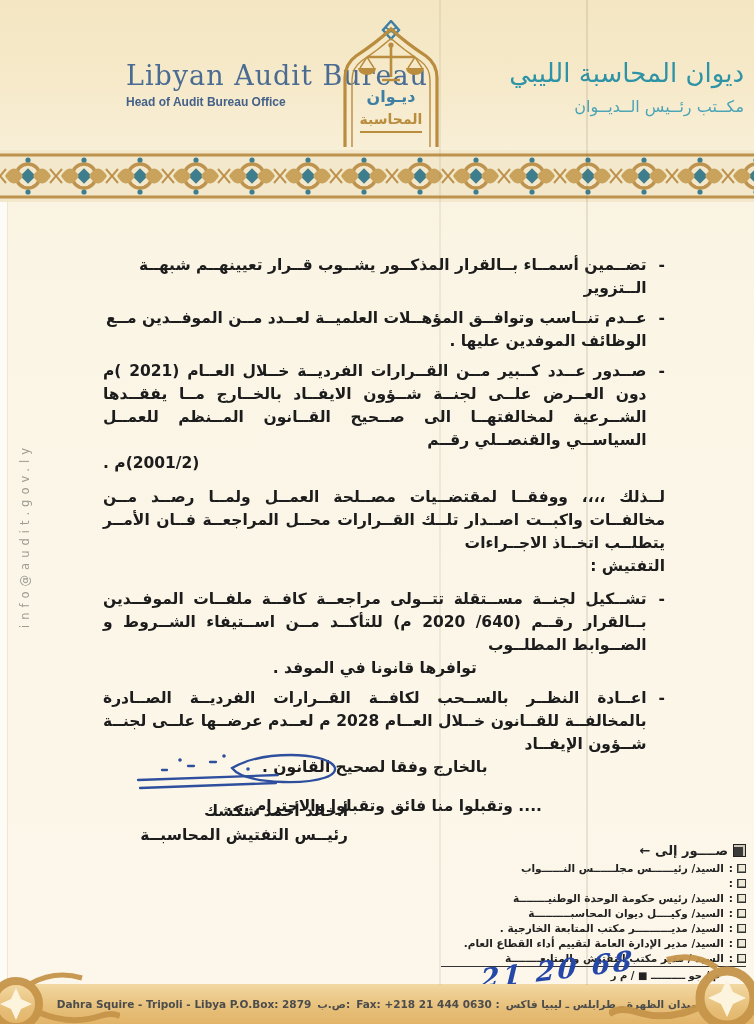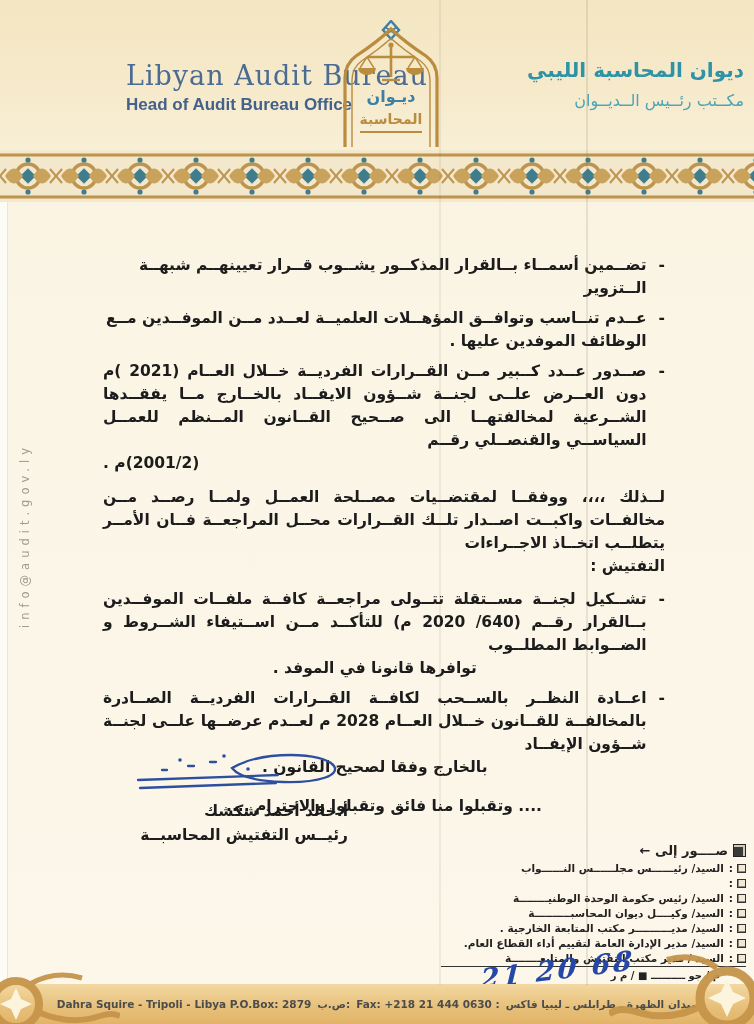--- a/index.html
+++ b/index.html
@@ -11,23 +11,23 @@
   .left-strip{position:absolute;left:0;top:0;width:7px;height:100%;background:#fcfbf6;border-right:1px solid #eee6d2;}
   .fold{position:absolute;top:0;height:985px;width:2px;background:rgba(120,105,75,0.10);}
   .fold-1{left:439px;}
   .fold-2{left:586px;background:rgba(120,105,75,0.15);}
 
   
   .header{position:absolute;top:0;left:0;right:0;height:150px;
     background:linear-gradient(180deg,#f4e6c2 0%,#f6eacb 60%,#f8efd7 100%);}
   .en-block{position:absolute;left:126px;top:60px;text-align:left;}
   .en-title{font-family:"DejaVu Serif",serif;font-size:27px;color:#4a6b92;letter-spacing:1px;}
-  .en-sub{font-family:"Liberation Sans","DejaVu Sans",sans-serif;font-weight:bold;font-size:17px;color:#44618a;margin-top:4px;}
+  .en-sub{font-family:"Liberation Sans","DejaVu Sans",sans-serif;font-weight:bold;font-size:12px;color:#44618a;margin-top:4px;}
   .ar-block{position:absolute;right:10px;top:58px;text-align:right;direction:rtl;}
-  .ar-title{font-size:20px;font-weight:bold;color:#2e93a6;}
+  .ar-title{font-size:26px;font-weight:normal;color:#2e93a6;}
   .ar-sub{font-size:16px;color:#4aa4b6;margin-top:9px;letter-spacing:1px;}
   .logo{position:absolute;left:332px;top:20px;width:118px;height:128px;}
 
   
   .orn-band{position:absolute;top:150px;left:0;right:0;height:52px;line-height:0;}
 
   
   .email-wrap{position:absolute;left:4px;top:390px;width:42px;height:290px;display:flex;align-items:center;justify-content:center;}
   .email-wrap span{writing-mode:vertical-rl;transform:rotate(180deg);font-size:11.5px;color:#9d9c92;letter-spacing:5px;}
 

